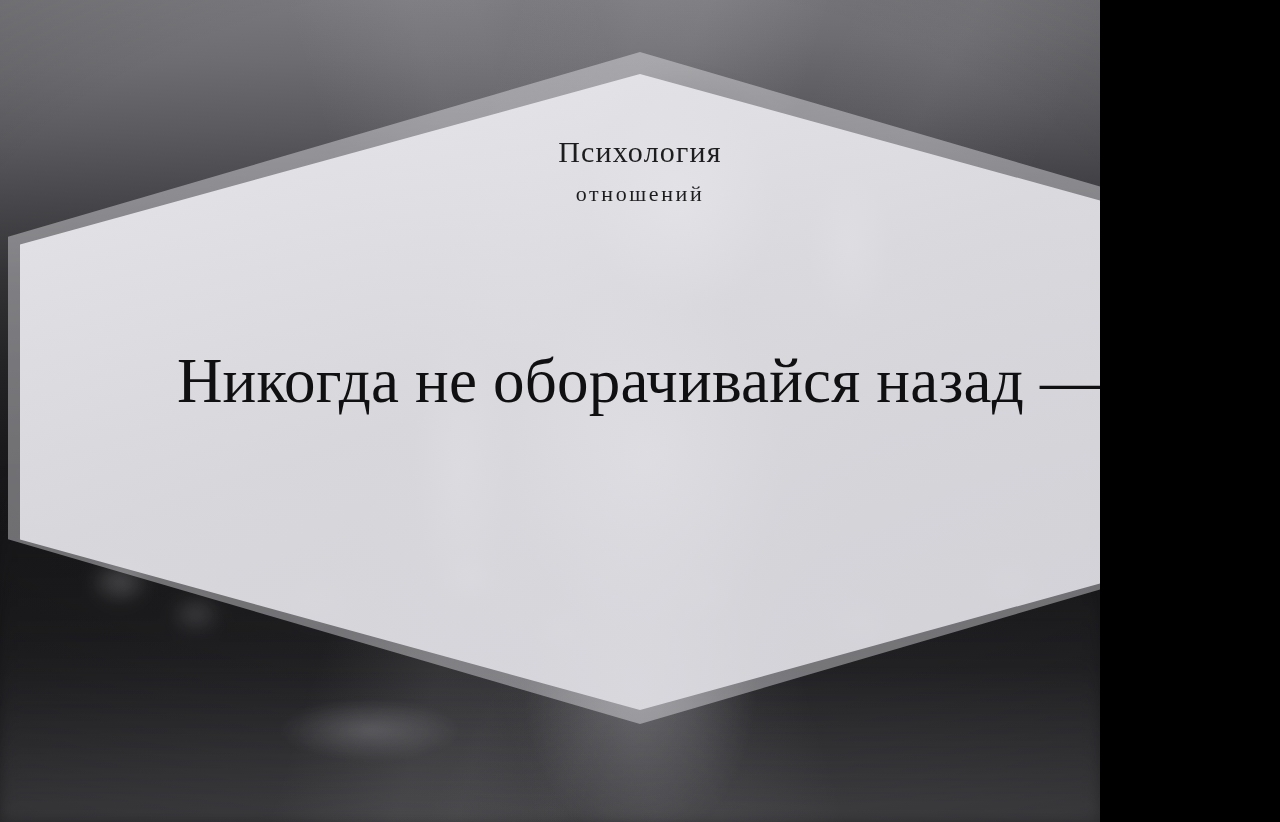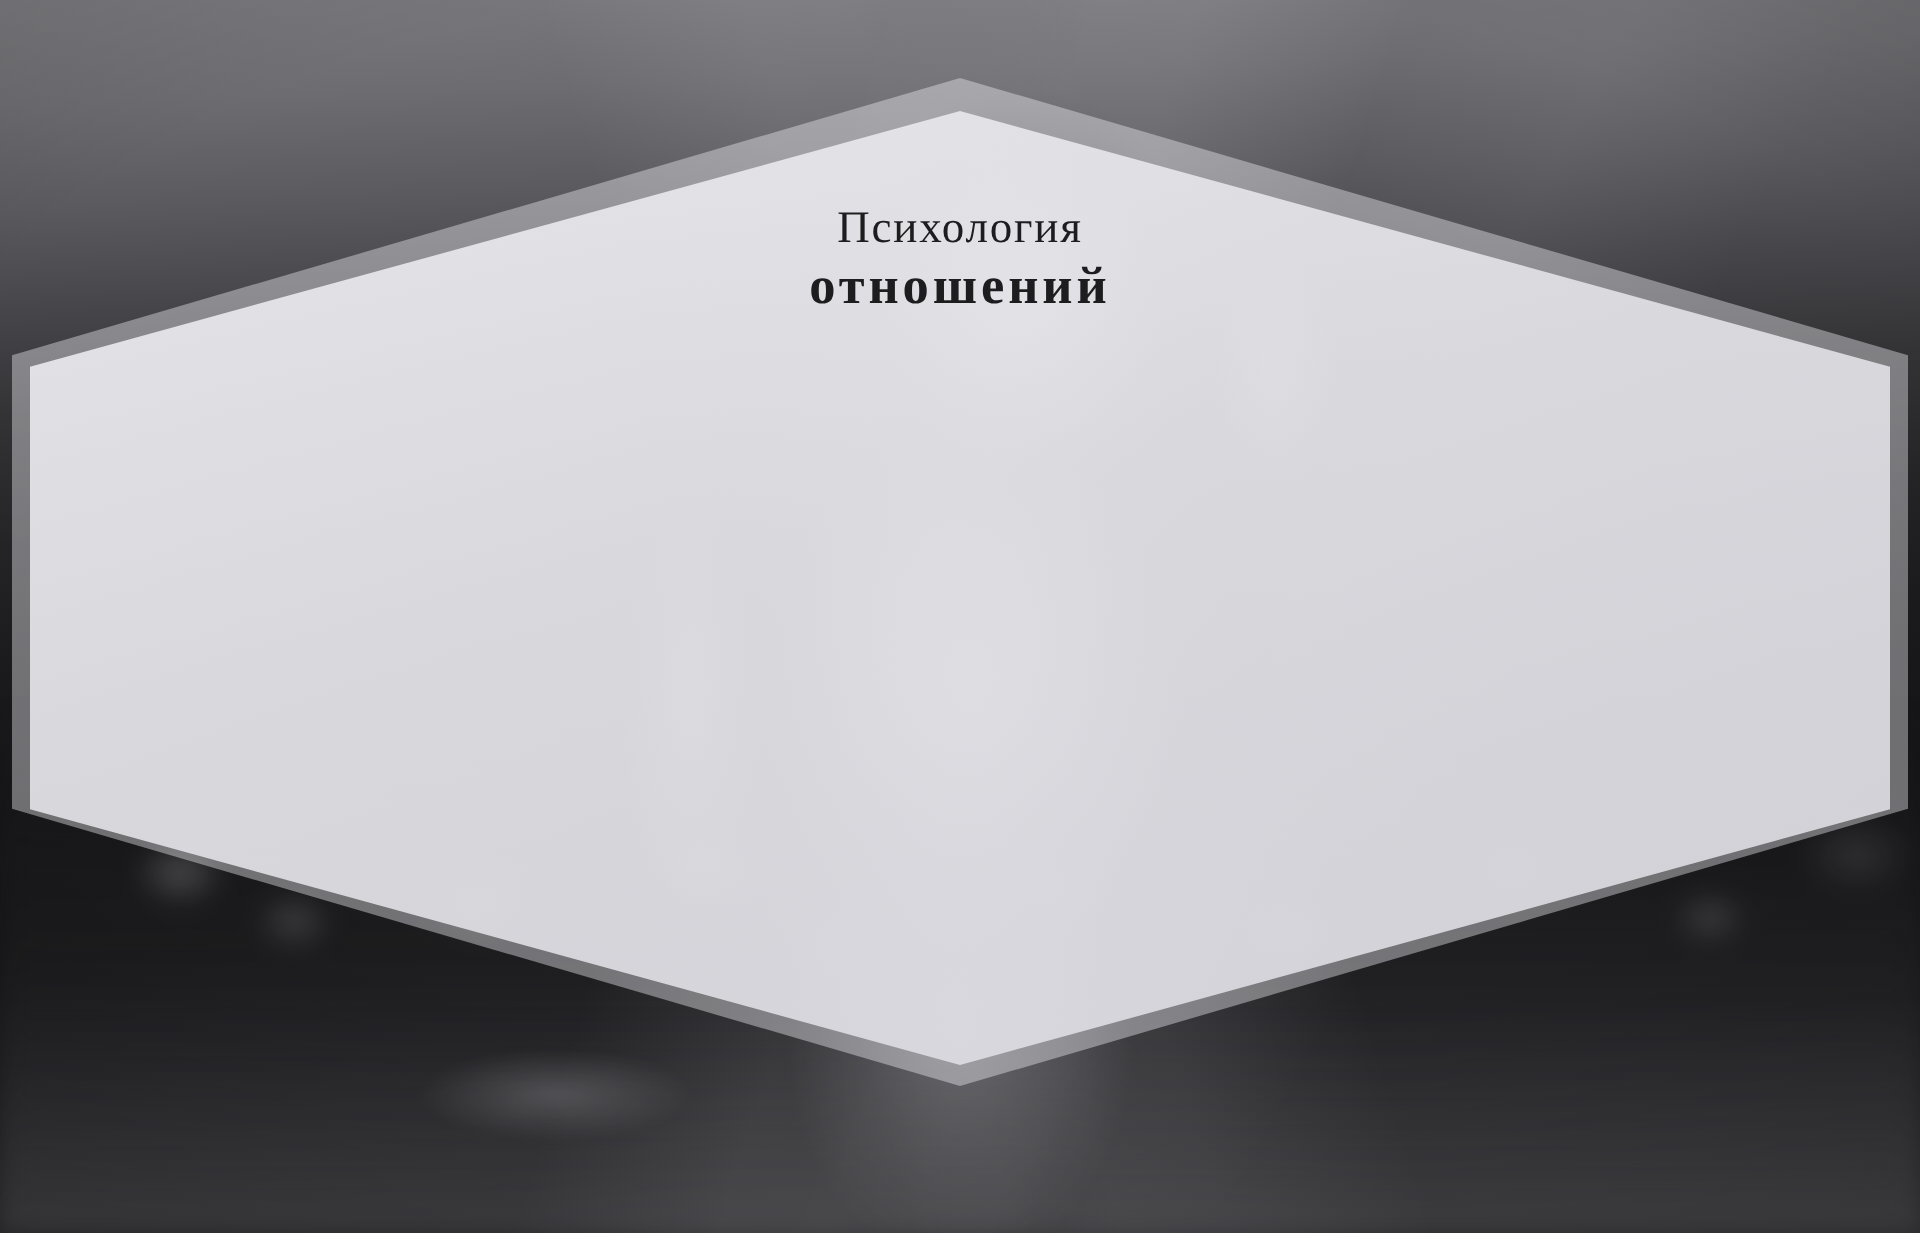--- a/index.html
+++ b/index.html
@@ -2,21 +2,21 @@
 <html><head>
 <meta charset="utf-8">
 <style>
   html, body {
     margin: 0;
     padding: 0;
     background: #000;
   }
   #stage {
     position: relative;
-    width: 1280px;
+    width: 1100px;
     height: 822px;
     overflow: hidden;
     font-family: "Liberation Serif", "DejaVu Serif", serif;
     background: #1b1b1d;
   }
 
   
   .bg-base {
     position: absolute;
     inset: 0;
@@ -135,24 +135,23 @@
     pointer-events: auto;
   }
   .brand-line1 {
     display: block;
     font-size: 30px;
     letter-spacing: 1.2px;
     font-variant: normal;
   }
   .brand-line2 {
     display: block;
-    font-size: 35px;
+    font-size: 22px;
     letter-spacing: 2.6px;
-    margin-top: 4px;
-    font-weight: bold;
+    margin-top: 14px;
   }
 
   .quote {
     position: absolute;
     top: 336px;
     left: 0;
     width: 1280px;
     text-align: center;
     color: #101012;
     font-size: 63px;
@@ -182,16 +181,17 @@
   <div class="hex-inner"></div>
 
   <div class="panel-content">
 
     <div class="brand">
       <span class="brand-line1">Психология</span>
       <span class="brand-line2">отношений</span>
     </div>
 
     <div class="quote">
+      <span class="quote-line quote-line-1">Никогда не оборачивайся назад —</span>
     </div>
 
   </div>
 </div>
 
 </body></html>

